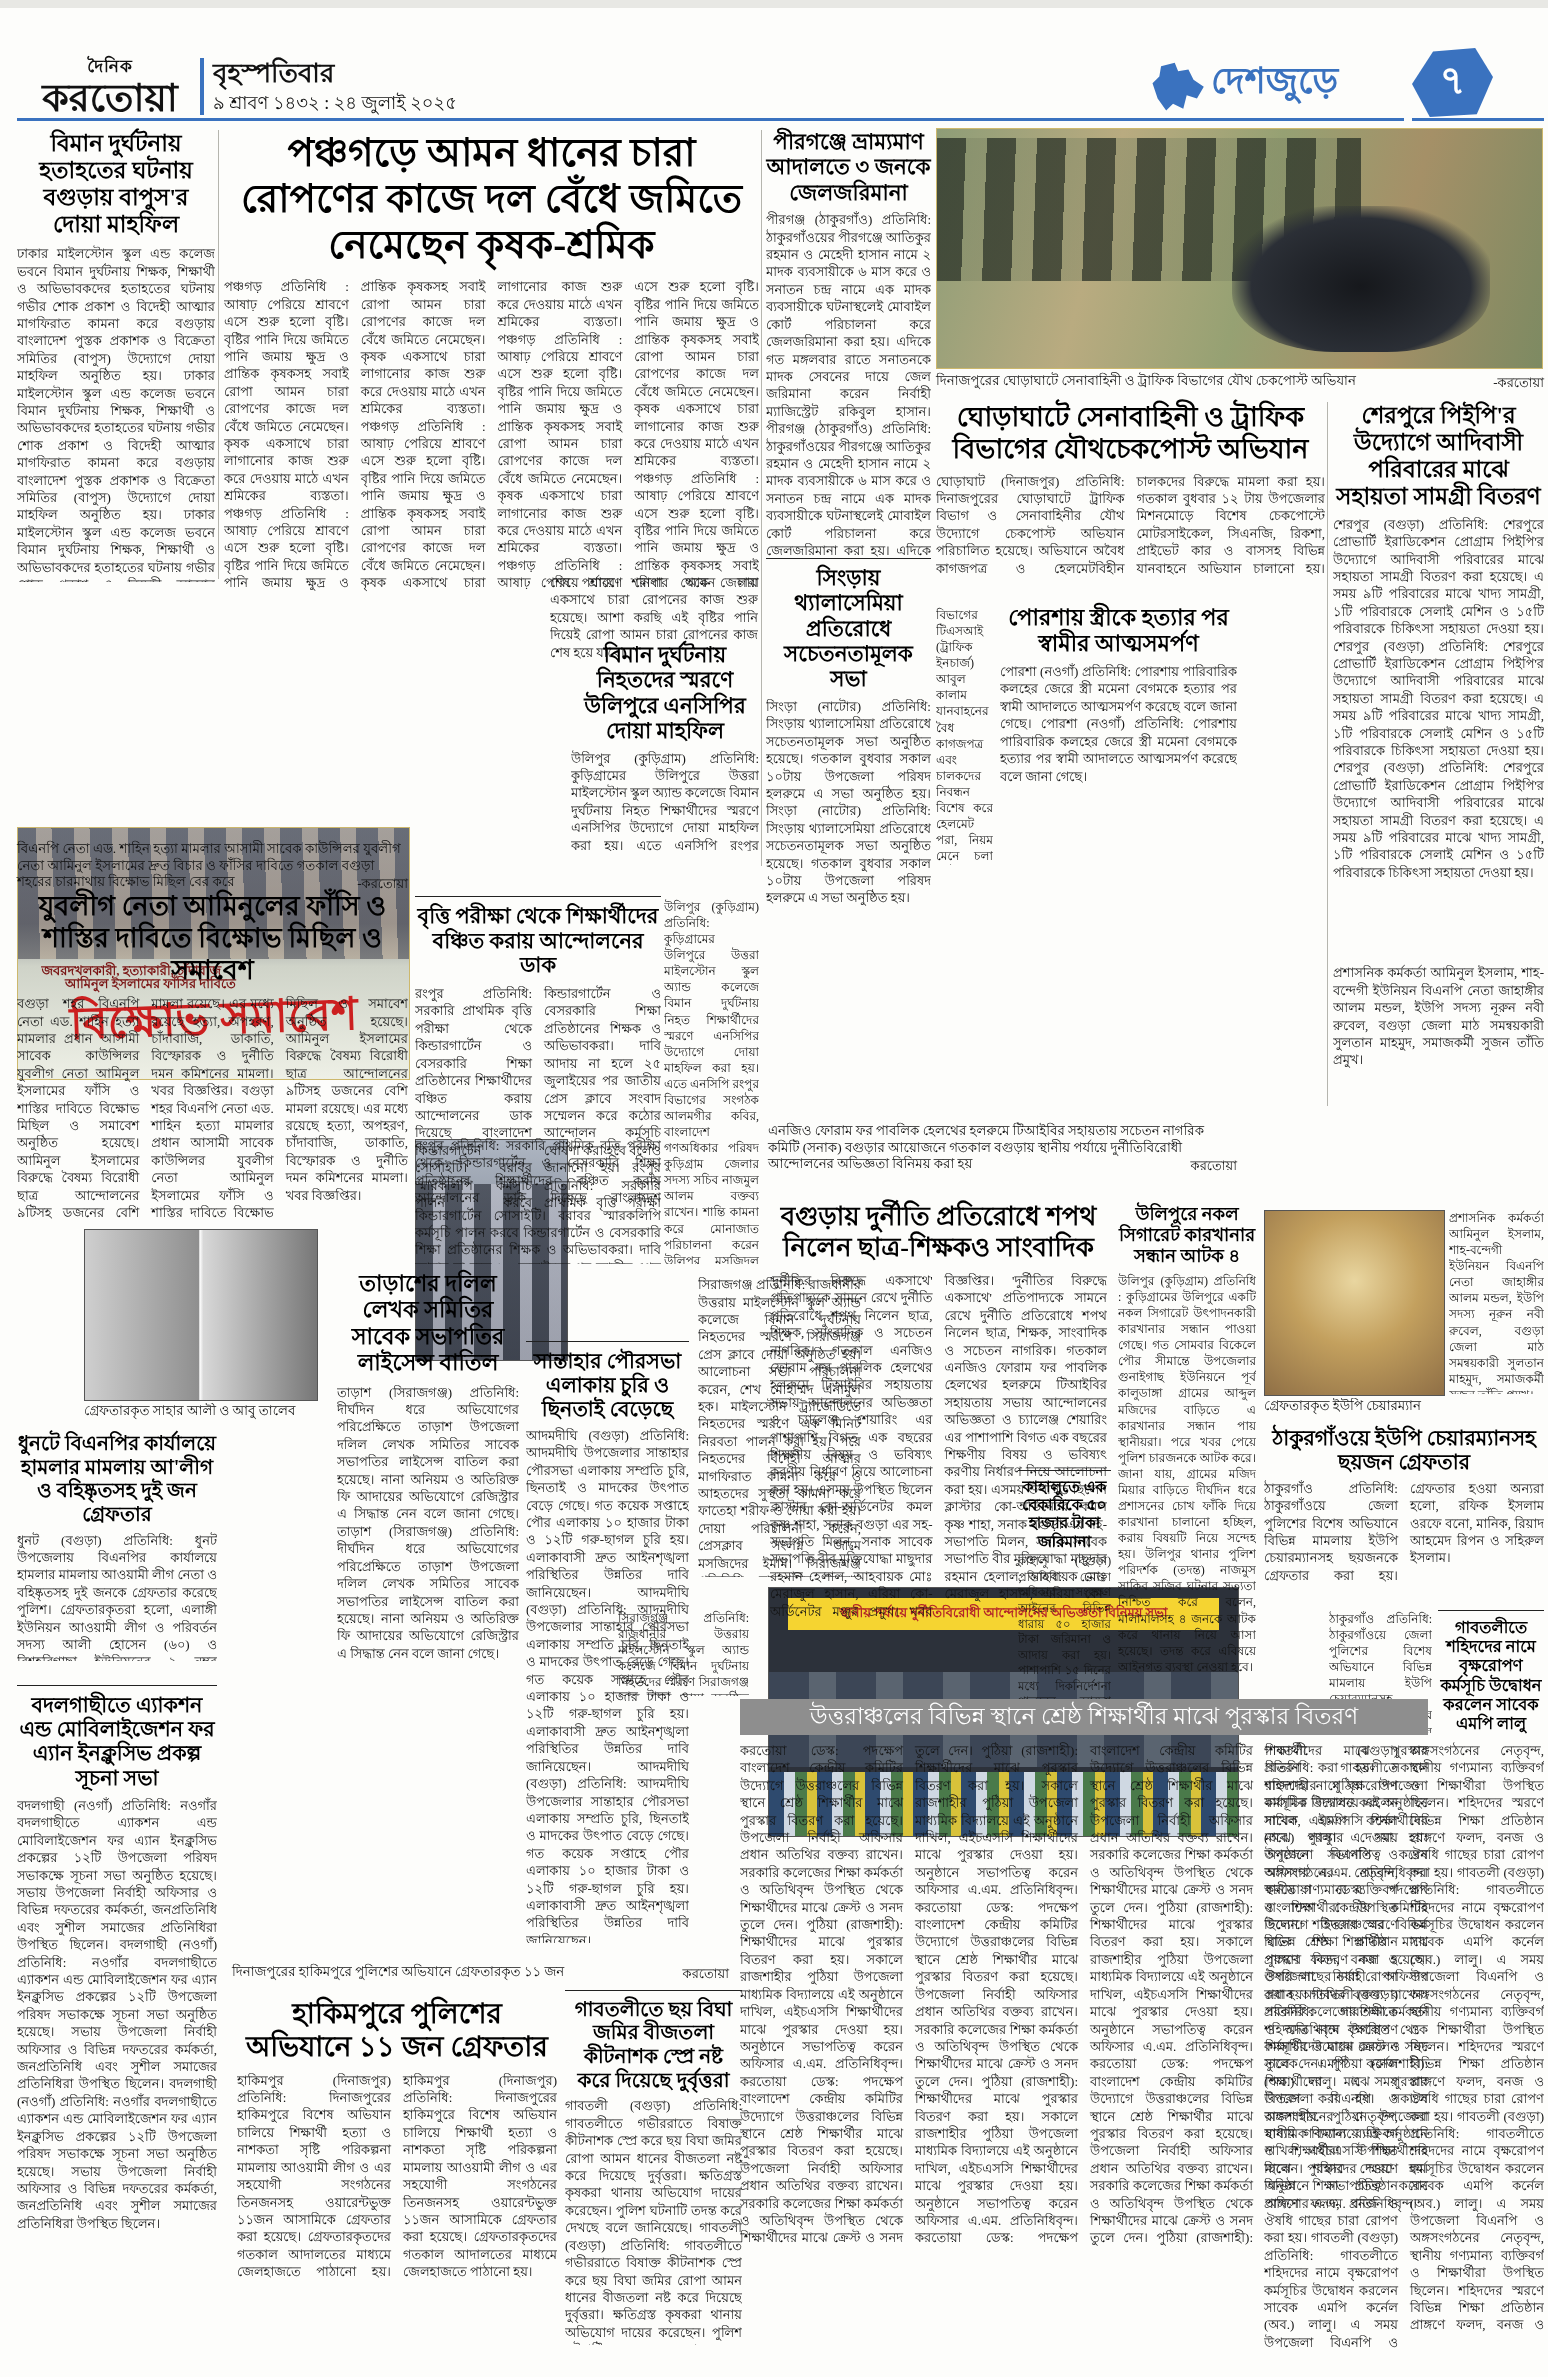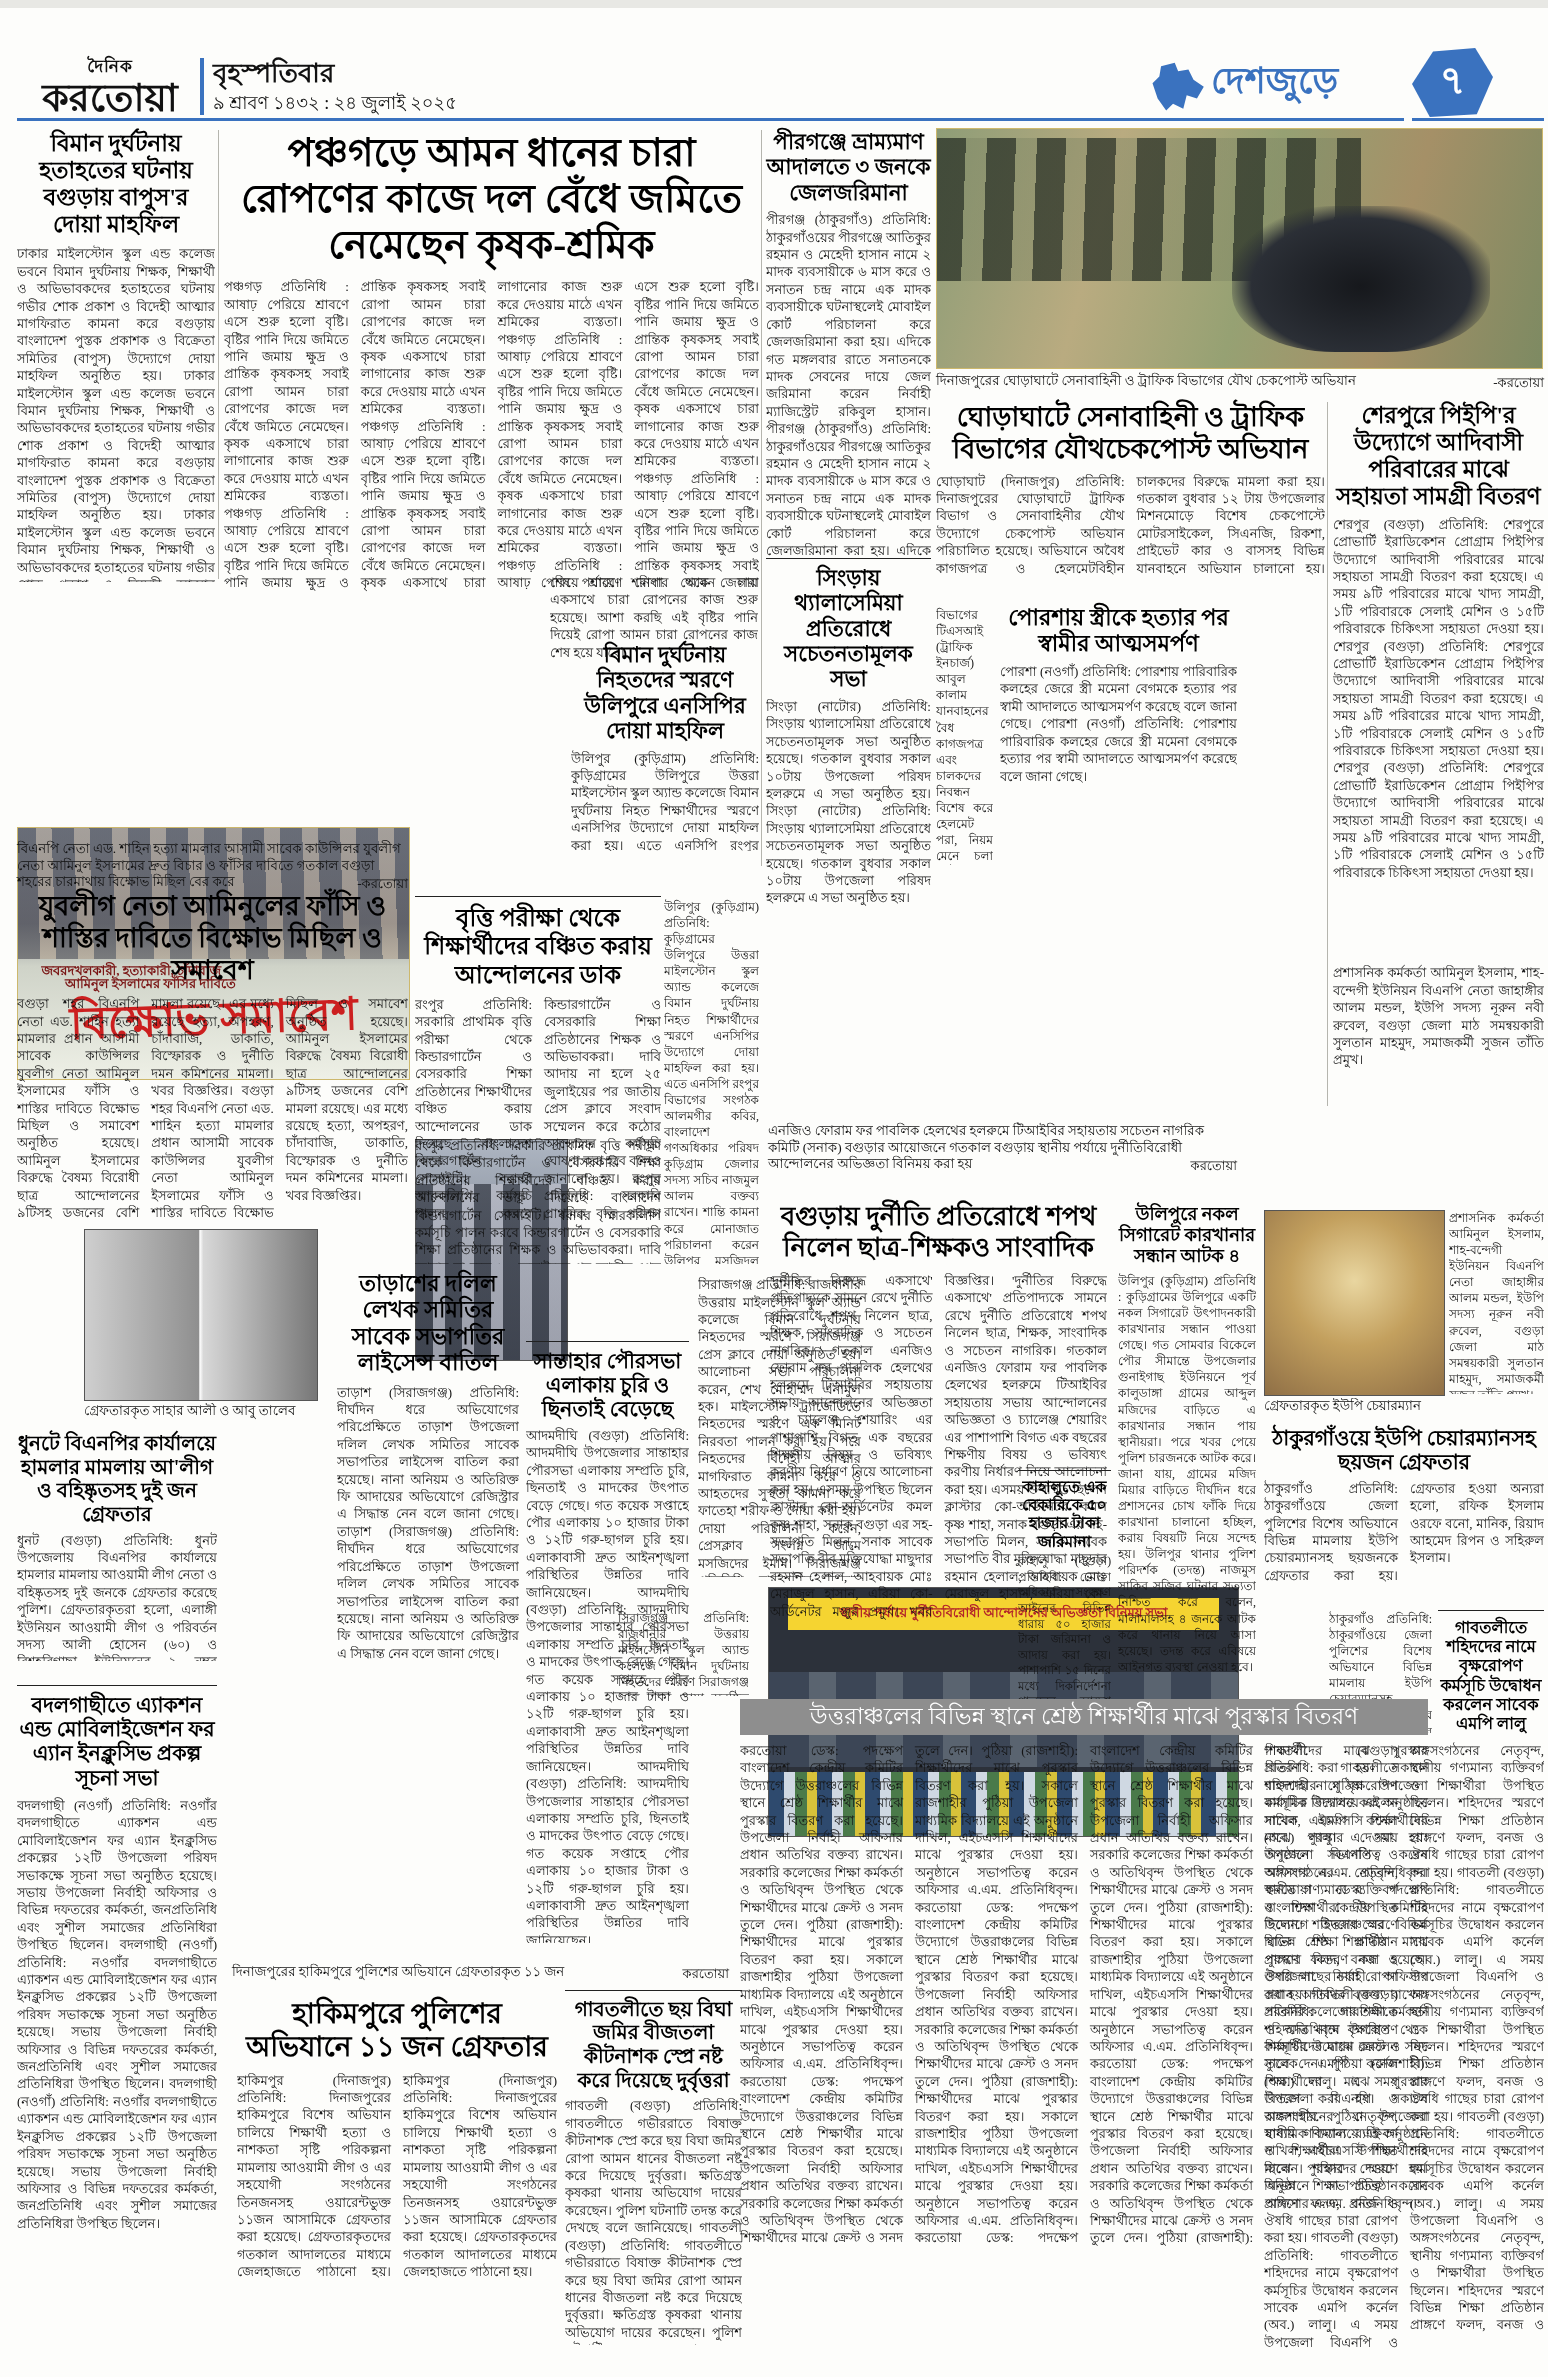--- a/index.html
+++ b/index.html
@@ -145,21 +145,21 @@
 
   <div class="abs photo plain ph-crowd2" style="left:415px;top:637px;width:151px;height:220px">
     <div class="ppl"></div>
   </div>
   <div class="abs" style="left:571px;top:635px;width:188px">
     <div class="hl" style="font-size:21.5px">বিমান দুর্ঘটনায় নিহতদের স্মরণে উলিপুরে এনসিপির দোয়া মাহফিল</div>
     <div class="body" style="height:101px;margin-top:5.2px">উলিপুর (কুড়িগ্রাম) প্রতিনিধি: কুড়িগ্রামের উলিপুরে উত্তরা মাইলস্টোন স্কুল অ্যান্ড কলেজে বিমান দুর্ঘটনায় নিহত শিক্ষার্থীদের স্মরণে এনসিপির উদ্যোগে দোয়া মাহফিল করা হয়। এতে এনসিপি রংপুর বিভাগের সংগঠক আলমগীর কবির, বাংলাদেশ গণঅধিকার পরিষদ কুড়িগ্রাম জেলার সদস্য সচিব নাজমুল আলম বক্তব্য রাখেন। শান্তি কামনা করে মোনাজাত পরিচালনা করেন উলিপুর মসজিদুল হুদার খতিব মাও. মো. আনছার আলী।</div>
   </div>
 
   <div class="abs rule-top" style="left:415px;top:888px;width:246px">
-    <div class="hl" style="font-size:24px">বৃত্তি পরীক্ষা থেকে শিক্ষার্থীদের বঞ্চিত করায় আন্দোলনের ডাক</div>
+    <div class="hl" style="font-size:21px">বৃত্তি পরীক্ষা থেকে শিক্ষার্থীদের বঞ্চিত করায় আন্দোলনের ডাক</div>
     <div class="body cols2" style="height:229px;margin-top:6.9px">রংপুর প্রতিনিধি: সরকারি প্রাথমিক বৃত্তি পরীক্ষা থেকে কিন্ডারগার্টেন ও বেসরকারি শিক্ষা প্রতিষ্ঠানের শিক্ষার্থীদের বঞ্চিত করায় আন্দোলনের ডাক দিয়েছে বাংলাদেশ কিন্ডারগার্টেন সোসাইটি। বরাবর স্মারকলিপি কর্মসূচি পালন করবে কিন্ডারগার্টেন ও বেসরকারি শিক্ষা প্রতিষ্ঠানের শিক্ষক ও অভিভাবকরা। দাবি আদায় না হলে ২৫ জুলাইয়ের পর জাতীয় প্রেস ক্লাবে সংবাদ সম্মেলন করে কঠোর আন্দোলন কর্মসূচি ঘোষণা করা হবে বলেও জানানো হয়। রংপুর প্রতিনিধি: সরকারি প্রাথমিক বৃত্তি পরীক্ষা থেকে কিন্ডারগার্টেন ও বেসরকারি শিক্ষা প্রতিষ্ঠানের শিক্ষার্থীদের বঞ্চিত করায় আন্দোলনের ডাক দিয়েছে বাংলাদেশ কিন্ডারগার্টেন সোসাইটি। বরাবর স্মারকলিপি কর্মসূচি পালন করবে কিন্ডারগার্টেন ও বেসরকারি শিক্ষা প্রতিষ্ঠানের শিক্ষক ও অভিভাবকরা। দাবি আদায় না হলে ২৫ জুলাইয়ের পর জাতীয় প্রেস ক্লাবে সংবাদ সম্মেলন করে কঠোর আন্দোলন কর্মসূচি ঘোষণা করা হবে বলেও জানানো হয়।</div>
   </div>
   <div class="abs body" style="left:664px;top:891px;width:95px;height:365px;font-size:12px">উলিপুর (কুড়িগ্রাম) প্রতিনিধি: কুড়িগ্রামের উলিপুরে উত্তরা মাইলস্টোন স্কুল অ্যান্ড কলেজে বিমান দুর্ঘটনায় নিহত শিক্ষার্থীদের স্মরণে এনসিপির উদ্যোগে দোয়া মাহফিল করা হয়। এতে এনসিপি রংপুর বিভাগের সংগঠক আলমগীর কবির, বাংলাদেশ গণঅধিকার পরিষদ কুড়িগ্রাম জেলার সদস্য সচিব নাজমুল আলম বক্তব্য রাখেন। শান্তি কামনা করে মোনাজাত পরিচালনা করেন উলিপুর মসজিদুল হুদার খতিব মাও. মো. আনছার আলী। উলিপুর (কুড়িগ্রাম) প্রতিনিধি: কুড়িগ্রামের উলিপুরে উত্তরা মাইলস্টোন স্কুল অ্যান্ড কলেজে বিমান দুর্ঘটনায় নিহত শিক্ষার্থীদের স্মরণে এনসিপির উদ্যোগে দোয়া মাহফিল করা হয়। এতে এনসিপি রংপুর বিভাগের সংগঠক আলমগীর কবির, বাংলাদেশ গণঅধিকার পরিষদ কুড়িগ্রাম জেলার সদস্য সচিব নাজমুল আলম বক্তব্য রাখেন। শান্তি কামনা করে মোনাজাত পরিচালনা করেন উলিপুর মসজিদুল হুদার খতিব মাও. মো. আনছার আলী। উলিপুর (কুড়িগ্রাম) প্রতিনিধি: কুড়িগ্রামের উলিপুরে উত্তরা মাইলস্টোন স্কুল অ্যান্ড কলেজে বিমান দুর্ঘটনায় নিহত শিক্ষার্থীদের স্মরণে এনসিপির উদ্যোগে দোয়া মাহফিল করা হয়। এতে এনসিপি রংপুর বিভাগের সংগঠক আলমগীর কবির, বাংলাদেশ গণঅধিকার পরিষদ কুড়িগ্রাম জেলার সদস্য সচিব নাজমুল আলম বক্তব্য রাখেন। শান্তি কামনা করে মোনাজাত পরিচালনা করেন উলিপুর মসজিদুল হুদার খতিব মাও. মো. আনছার আলী।</div>
   <div class="abs body" style="left:415px;top:1129px;width:246px;height:127px">রংপুর প্রতিনিধি: সরকারি প্রাথমিক বৃত্তি পরীক্ষা থেকে কিন্ডারগার্টেন ও বেসরকারি শিক্ষা প্রতিষ্ঠানের শিক্ষার্থীদের বঞ্চিত করায় আন্দোলনের ডাক দিয়েছে বাংলাদেশ কিন্ডারগার্টেন সোসাইটি। বরাবর স্মারকলিপি কর্মসূচি পালন করবে কিন্ডারগার্টেন ও বেসরকারি শিক্ষা প্রতিষ্ঠানের শিক্ষক ও অভিভাবকরা। দাবি আদায় না হলে ২৫ জুলাইয়ের পর জাতীয় প্রেস ক্লাবে সংবাদ সম্মেলন করে কঠোর আন্দোলন কর্মসূচি ঘোষণা করা হবে বলেও জানানো হয়।</div>
 
   <div class="abs photo plain ph-meeting" style="left:768px;top:863px;width:469px;height:248px">
     <div class="ybanner">স্থানীয় পর্যায়ে দুর্নীতিবিরোধী আন্দোলনের অভিজ্ঞতা বিনিময় সভা</div>
     <div class="row"></div>
     <div class="table"></div>
   </div>

